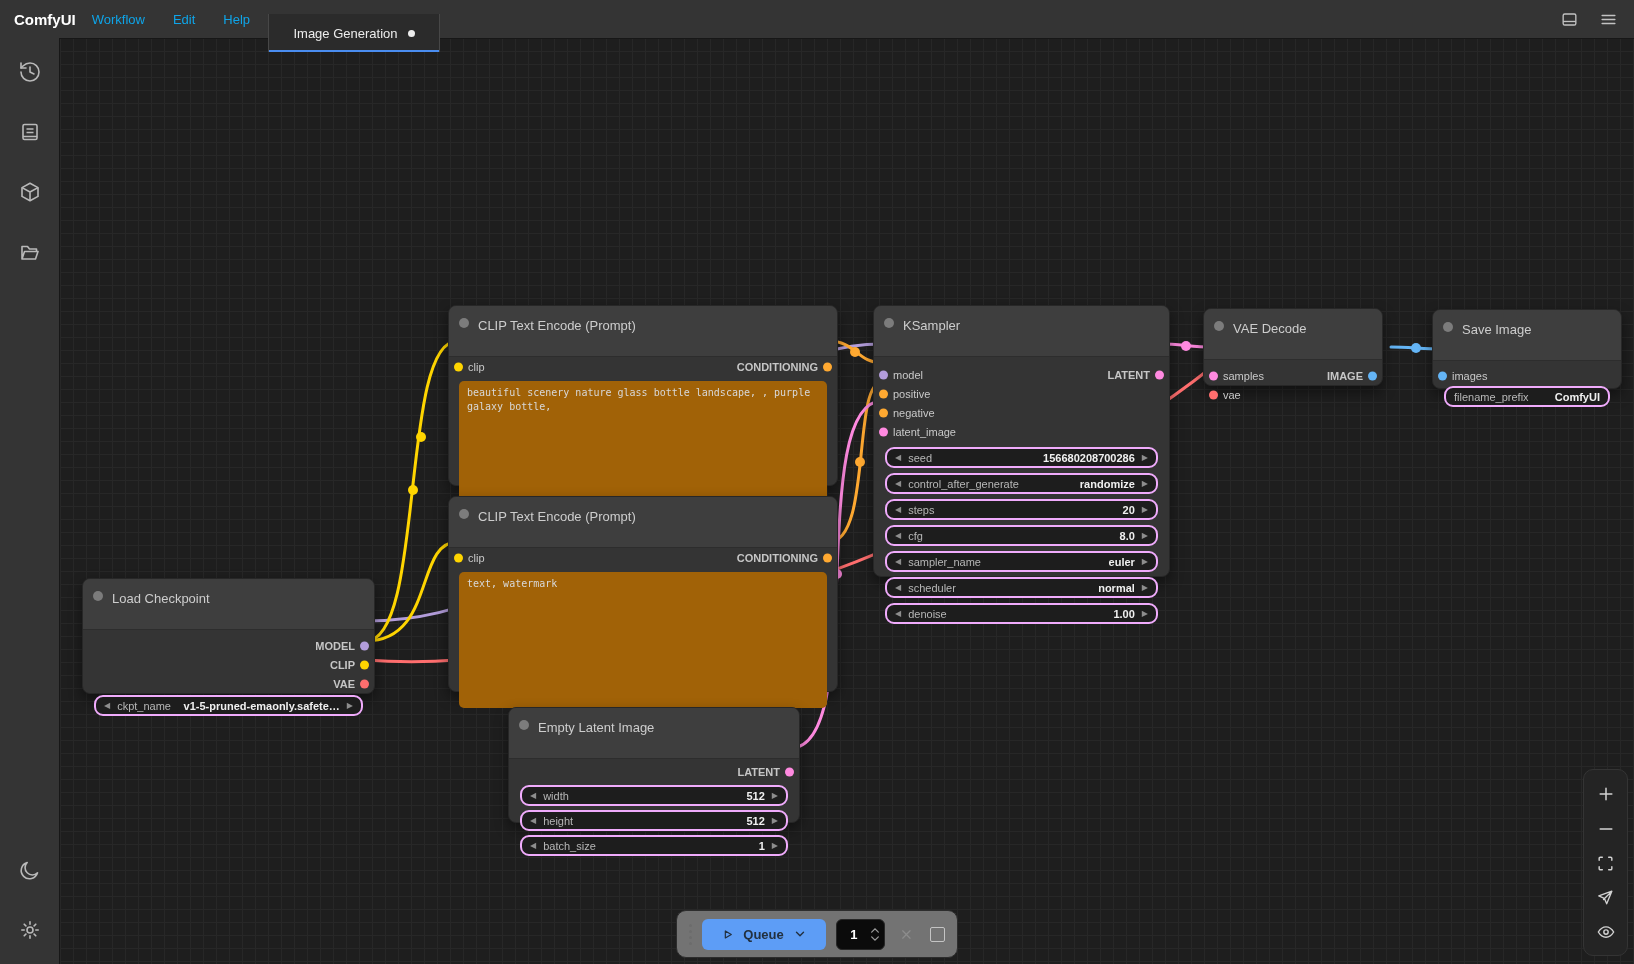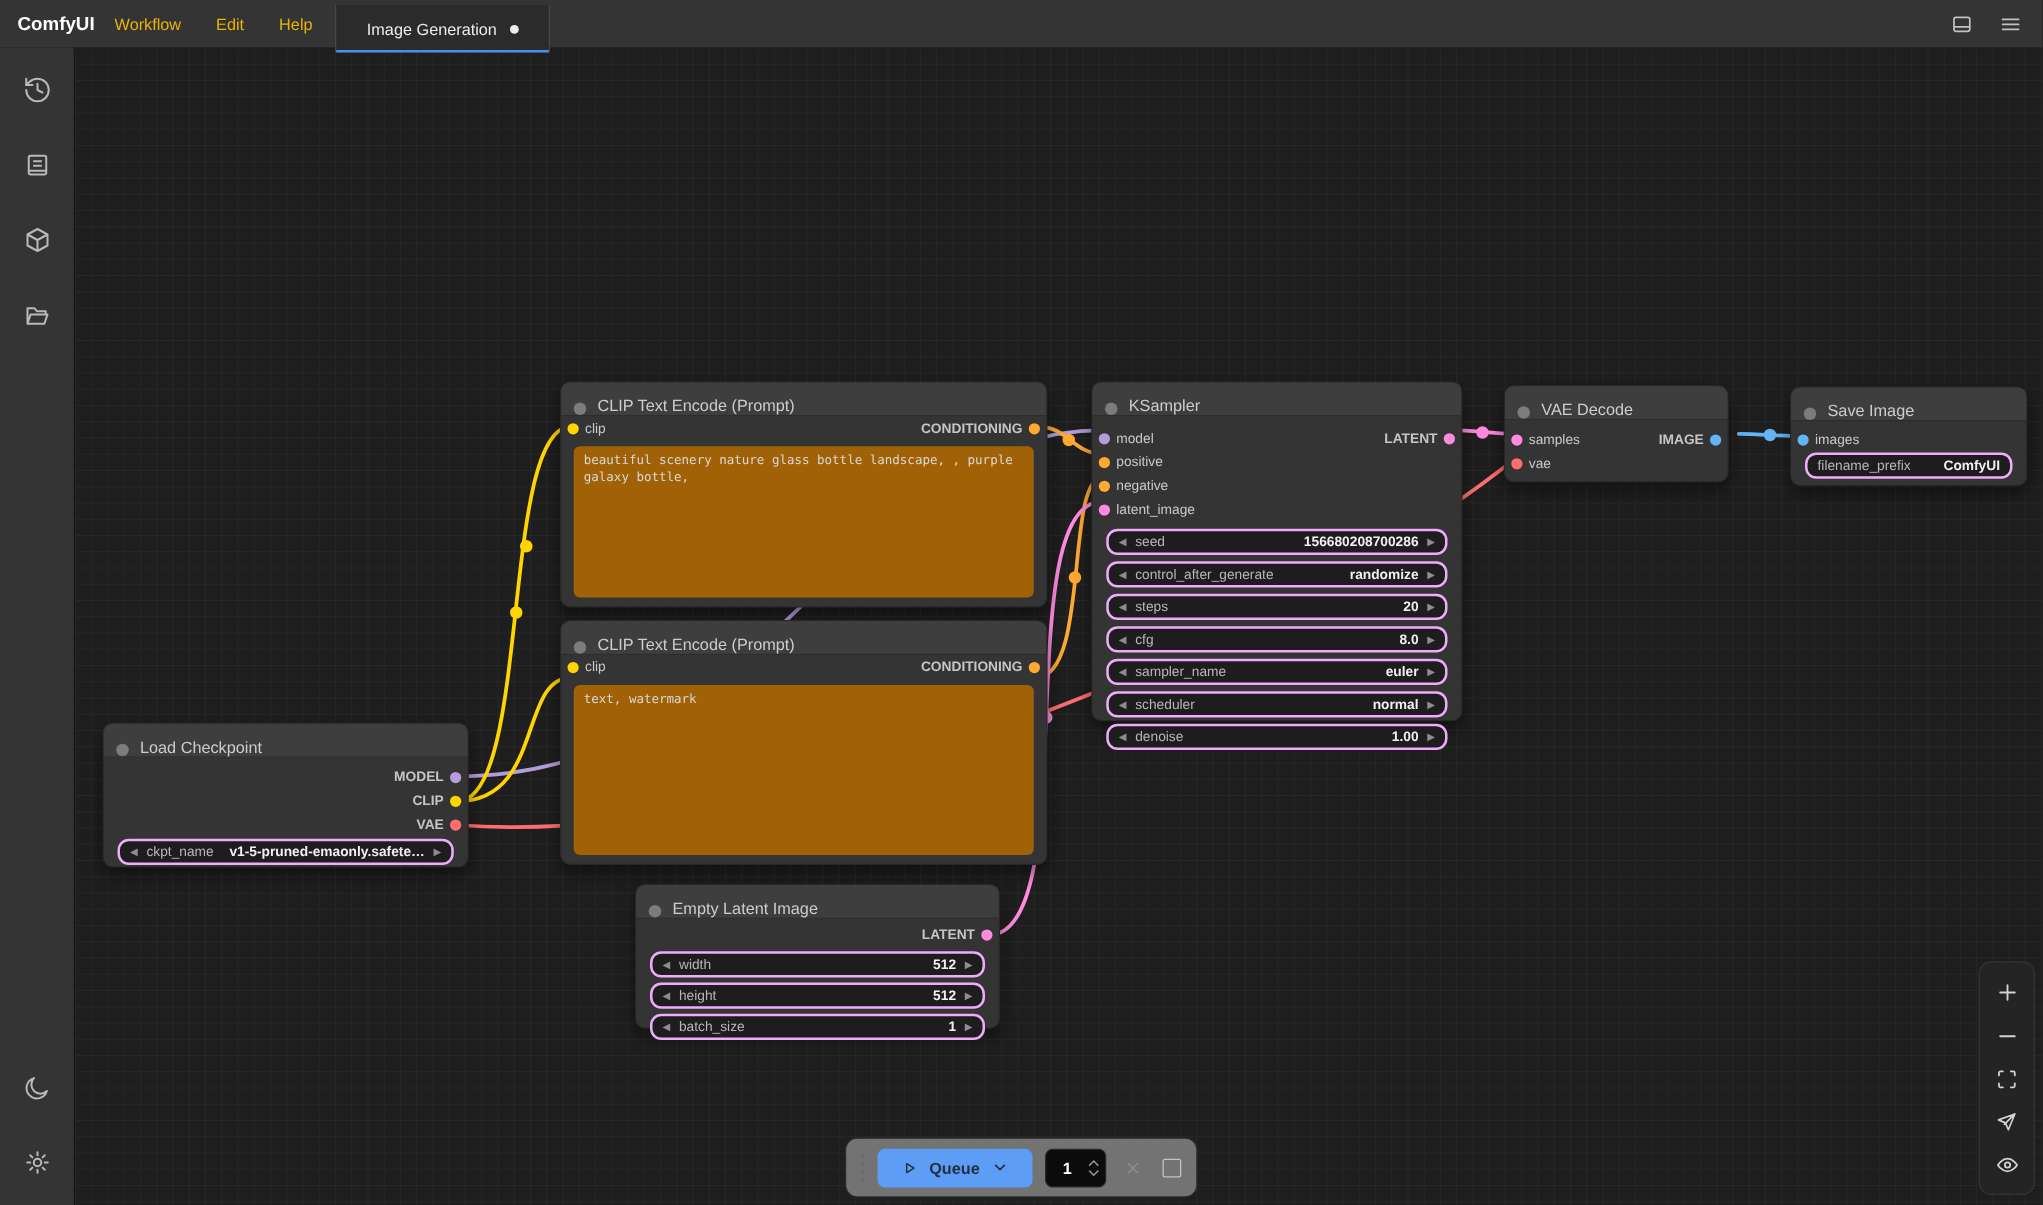--- a/index.html
+++ b/index.html
@@ -1,22 +1,22 @@
 <!DOCTYPE html>
 <html><head>
 <meta charset="utf-8">
 <style>
   html,body{margin:0;padding:0;width:1634px;height:964px;background:#1f1f1f;overflow:hidden;
     font-family:"Liberation Sans",sans-serif;-webkit-font-smoothing:antialiased;}
   
   .topbar{position:absolute;left:0;top:0;width:1634px;height:38px;background:#343434;
     border-bottom:1px solid #171717;z-index:20;display:flex;align-items:center;}
   .logo{font-size:15px;font-weight:bold;color:#fff;padding:0 16px 0 14px;}
-  .menu-item{font-size:13px;color:#eab308;margin-right:28px;cursor:default;}
-  .wtab{position:absolute;left:268px;top:4px;height:38px;width:170px;background:#2b2b2b;
+  .menu-item{font-size:13px;color:#0ea5e9;margin-right:28px;cursor:default;}
+  .wtab{position:absolute;left:268px;top:14px;height:38px;width:170px;background:#2b2b2b;
     border-left:1px solid #474747;border-right:1px solid #474747;display:flex;align-items:center;
     justify-content:center;gap:10px;}
   .wtab .tlabel{font-size:13px;color:#ececec;}
   .wtab .udot{width:7px;height:7px;border-radius:50%;background:#ededed;}
   .wtab .underline{position:absolute;left:0;bottom:0;width:100%;height:2px;background:#4a8df0;}
   .tb-icons{position:absolute;right:16px;top:0;height:38px;display:flex;align-items:center;gap:20px;}
   .tb-icons svg{display:block;}
   
   .sidebar{position:absolute;left:0;top:38px;width:60px;height:926px;background:#343434;
     border-right:1px solid #171717;z-index:20;display:flex;flex-direction:column;align-items:center;
@@ -26,22 +26,22 @@
   
   .canvas-bg{position:absolute;left:60px;top:38px;right:0;bottom:0;background-color:#1e1e1e;
     background-image:linear-gradient(#272727 1px,transparent 1px),
                      linear-gradient(90deg,#272727 1px,transparent 1px);
     background-size:13px 13px;z-index:0;}
   .wires{position:absolute;left:0;top:0;z-index:1;}
   .wires path{fill:none;stroke-width:3;stroke-linecap:round;}
   
   .node{position:absolute;background:#343434;border:1px solid #272727;border-radius:8px;
     box-shadow:0 6px 14px rgba(0,0,0,.45);z-index:2;box-sizing:border-box;}
-  .ntitle{height:26px;background:#3e3e3e;border-radius:7px 7px 0 0;display:flex;align-items:flex-end;
-    padding:0 10px;gap:9px;color:#cdcdcd;font-size:13px;border-bottom:1px solid #2d2d2d;cursor:default;}
+  .ntitle{height:26px;background:#3e3e3e;border-radius:7px 7px 0 0;display:flex;align-items:flex-start;
+    padding:12px 10px;gap:9px;color:#cdcdcd;font-size:13px;border-bottom:1px solid #2d2d2d;cursor:default;}
   .cdot{width:10px;height:10px;border-radius:50%;background:#7c7c7c;flex:none;}
   .nrows{padding-top:6px;}
   .row{position:relative;height:19px;display:flex;align-items:center;padding:0 19px;
     color:#c9c9c9;font-size:11px;}
   .out-label{margin-left:auto;font-weight:bold;color:#c6c6c6;}
   .port{position:absolute;top:50%;width:9px;height:9px;border-radius:50%;transform:translateY(-50%);}
   .port.in{left:5px;}.port.out{right:5px;}
   .c-model{background:#B39DDB;}.c-clip{background:#FFD500;}.c-vae{background:#FF6E6E;}
   .c-cond{background:#FFA931;}.c-latent{background:#FF8AE0;}.c-image{background:#64B5F6;}
   .widget{height:17px;margin:0 11px 5px;background:#1d1d1d;border:2px solid #f0abfc;border-radius:9px;

